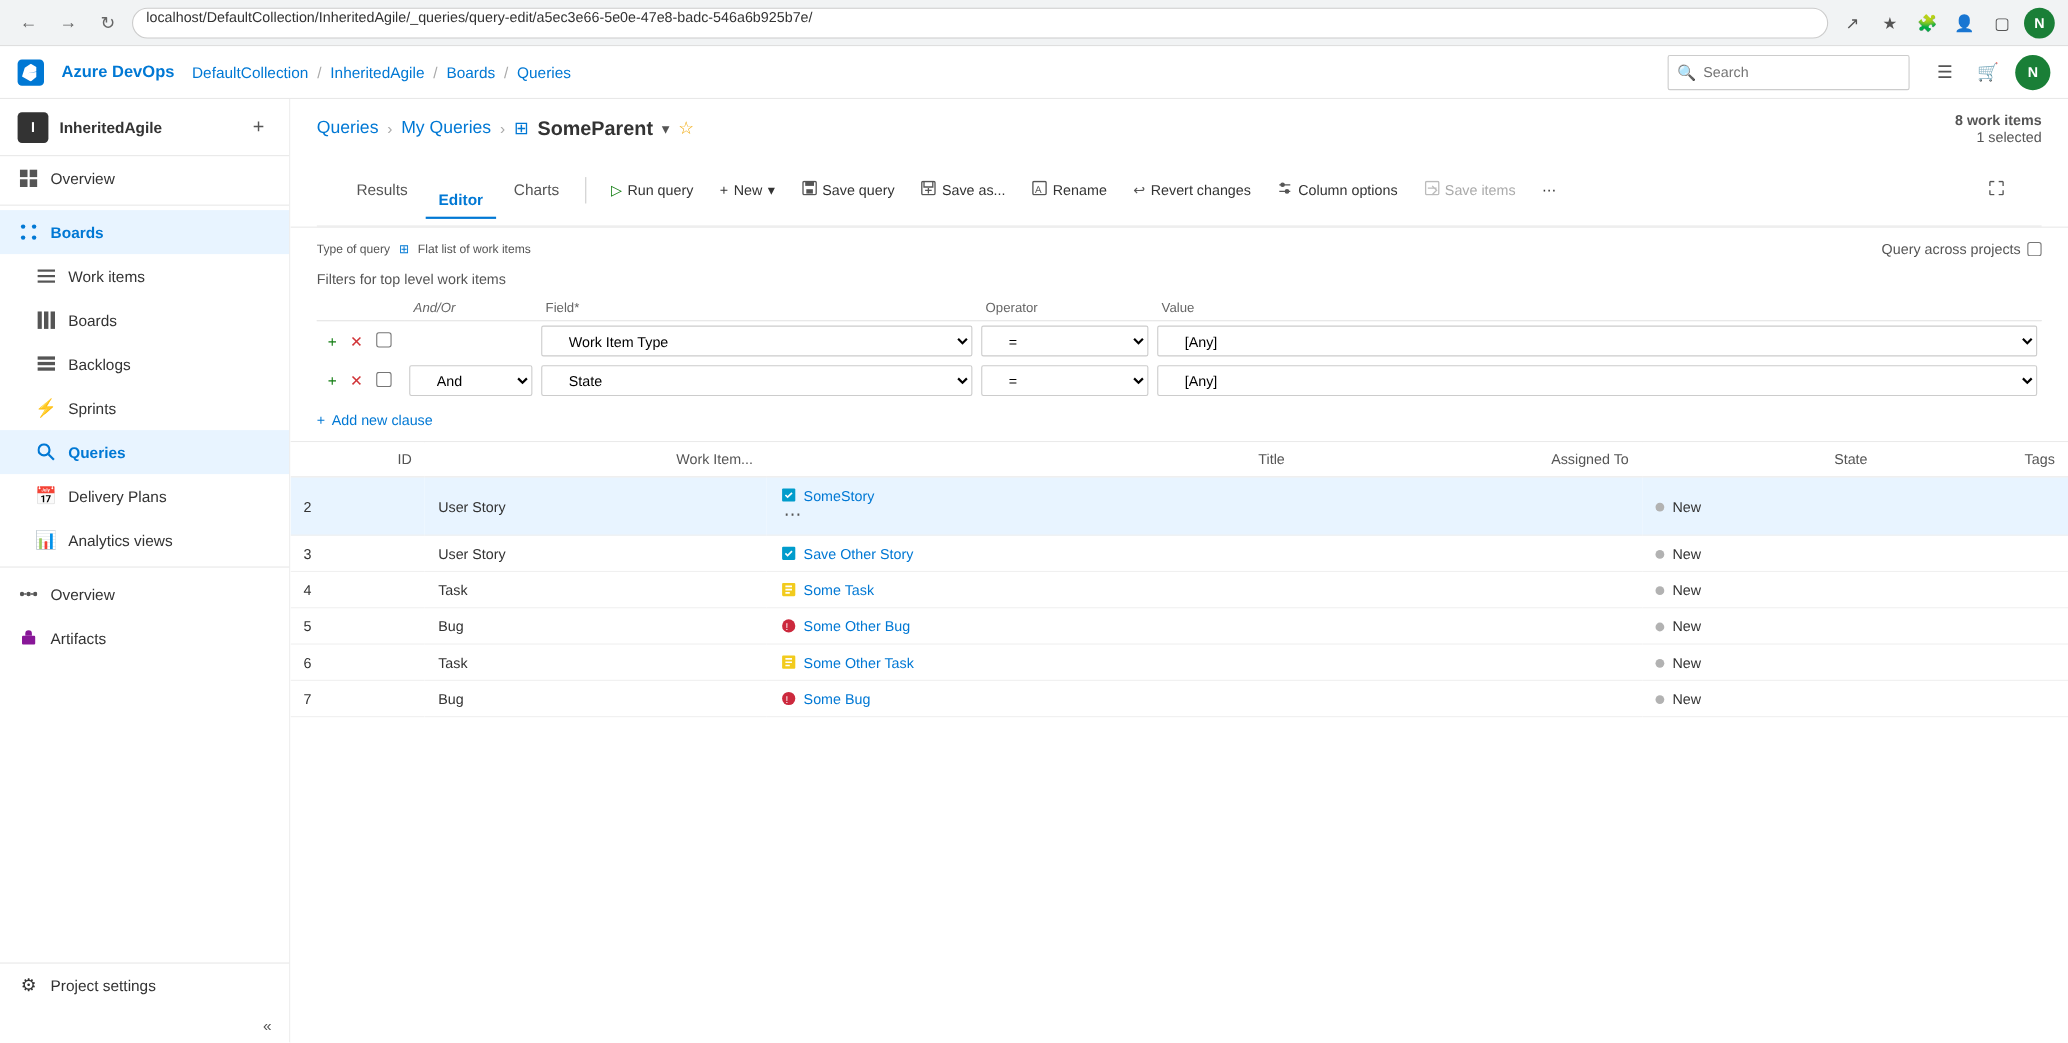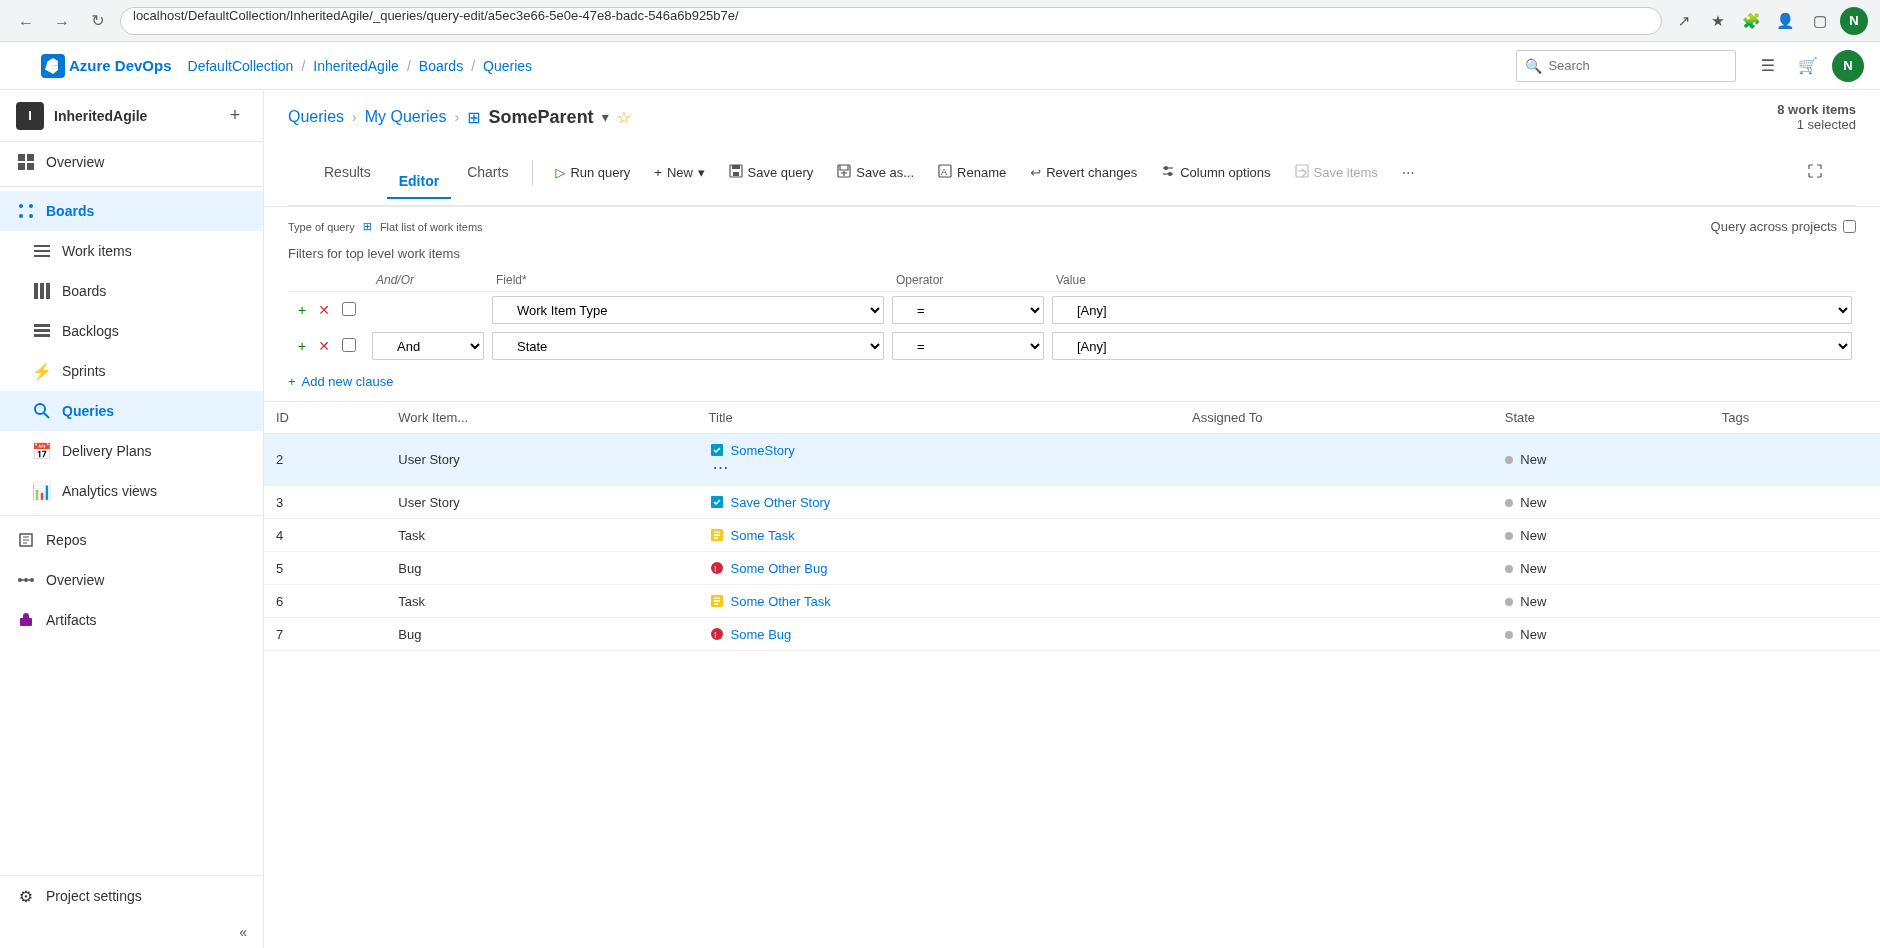--- a/index.html
+++ b/index.html
@@ -58,22 +58,22 @@
     .top-nav {
       height: 48px;
       background: #fff;
       border-bottom: 1px solid #e8e8e8;
       display: flex;
       align-items: center;
       padding: 0 16px;
       gap: 16px;
     }
     .app-logo {
-      display: flex; align-items: center; gap: 4px;
-      color: #0078d4; font-weight: 600; font-size: 15px; margin-left: 25px;
+      display: flex; align-items: center; gap: 16px;
+      color: #0078d4; font-weight: 600; font-size: 15px;
     }
     .app-logo-icon {
       width: 24px; height: 24px;
       background: #0078d4; border-radius: 4px;
       display: flex; align-items: center; justify-content: center;
       color: white; font-size: 14px;
     }
     .top-nav-breadcrumb {
       display: flex; align-items: center; gap: 8px;
       color: #555; font-size: 14px;
@@ -299,21 +299,21 @@
     
     .results-area {
       flex: 1;
       overflow-y: auto;
     }
     .results-table {
       width: 100%;
       border-collapse: collapse;
     }
     .results-table th {
-      text-align: left; font-size: 13px; color: #555;
+      text-align: right; font-size: 13px; color: #555;
       padding: 8px 12px;
       border-bottom: 1px solid #e8e8e8;
       background: #fff;
       font-weight: 400;
       position: sticky; top: 0;
     }
     .results-table td {
       padding: 8px 12px;
       border-bottom: 1px solid #f0f0f0;
       font-size: 13px;
@@ -479,29 +479,20 @@
         <span>Delivery Plans</span>
       </div>
 
       <div class="sidebar-item" style="padding-left:32px;">
         <span class="sidebar-item-icon">📊</span>
         <span>Analytics views</span>
       </div>
 
       <div class="sidebar-divider"></div>
 
-      <div class="sidebar-item">
-        <span class="sidebar-item-icon">
-          <svg width="16" height="16" viewBox="0 0 16 16" fill="#555">
-              <path d="M2 2h12v12H2z" fill="none" stroke="#555" stroke-width="1.5"></path>
-              <path d="M5 5h6M5 8h6M5 11h4" stroke="#555" stroke-width="1.2"></path>
-            </svg>
-        </span>
-        <span>Repos</span>
-      </div>
 
       <div class="sidebar-item">
         <span class="sidebar-item-icon">
           <svg width="16" height="16" viewBox="0 0 16 16" fill="#555">
               <circle cx="2" cy="8" r="2"></circle>
               <circle cx="8" cy="8" r="2"></circle>
               <circle cx="14" cy="8" r="2"></circle>
               <line x1="4" y1="8" x2="6" y2="8" stroke="#555" stroke-width="1.5"></line>
               <line x1="10" y1="8" x2="12" y2="8" stroke="#555" stroke-width="1.5"></line>
             </svg>

